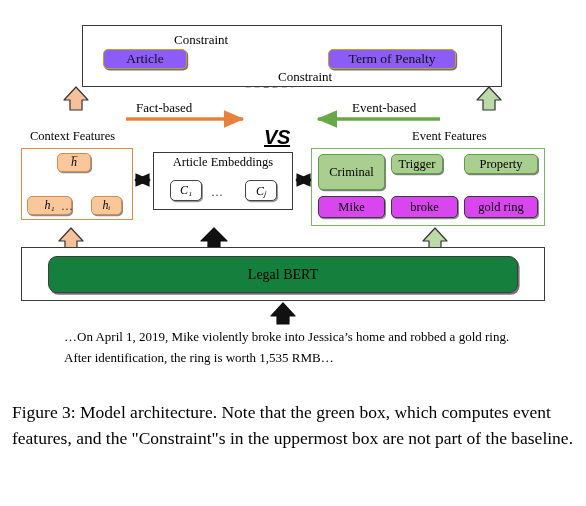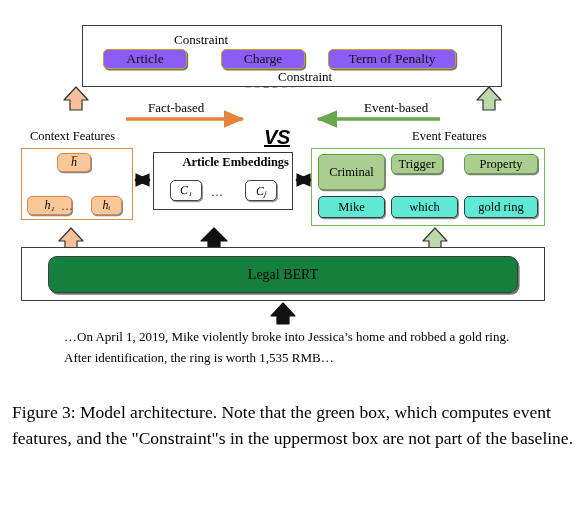--- a/index.html
+++ b/index.html
@@ -50,21 +50,21 @@
     font-size: 13px;
     background: #ffffff;
     padding: 0 2px;
     line-height: 1;
     white-space: nowrap;
   }
   #constraint-top-label { left: 172px; top: 33px; }
   #constraint-bot-label { left: 276px; top: 70px; background: transparent; }
 
   
-  .dir-label { font-size: 13px; line-height: 1; white-space: nowrap; margin-left: 12px; }
+  .dir-label { font-size: 13px; line-height: 1; white-space: nowrap; }
   #fact-label  { left: 136px; top: 101px; }
   #event-label { left: 352px; top: 101px; }
   #vs-label {
     left: 264px; top: 126px;
     font-size: 20px;
     font-weight: bold;
     font-style: italic;
     font-family: "Liberation Sans", sans-serif;
     letter-spacing: -0.3px;
     text-decoration: underline;
@@ -101,21 +101,21 @@
     font-style: italic;
     box-shadow: 1px 1.2px 0 rgba(0,0,0,0.45);
   }
   #h-bar { left: 57px; top: 153px; width: 34px; height: 19px; }
   #h-1   { left: 27px; top: 196px; width: 45px; height: 19px; }
   #h-i   { left: 91px; top: 196px; width: 31px; height: 19px; }
   #h-dots { left: 61px; top: 199px; font-size: 12px; letter-spacing: 1px; color: #333; }
 
   #article-title {
     left: 157px; top: 156px; width: 132px;
-    text-align: right; font-size: 12.5px; line-height: 1; font-weight: bold;
+    text-align: center; font-size: 12.5px; line-height: 1;
   }
   .cnode {
     border-radius: 5px;
     border: 1.1px solid #444;
     background: #ffffff;
     display: flex; align-items: center; justify-content: center;
     font-size: 12px; font-style: italic;
     box-shadow: 1px 1.2px 0 rgba(0,0,0,0.4);
   }
   #c-1 { left: 170px; top: 180px; width: 32px; height: 21px; }
@@ -126,21 +126,21 @@
     border-radius: 5px;
     border: 1.1px solid #5f9e49;
     background: #a9ce90;
     display: flex; align-items: center; justify-content: center;
     font-size: 12.5px; line-height: 1;
     box-shadow: 1px 1.2px 0 rgba(0,0,0,0.5);
   }
   .wnode {
     border-radius: 5px;
     border: 1.1px solid #3a3a3a;
-    background: #5eead4;
+    background: #d946ef;
     display: flex; align-items: center; justify-content: center;
     font-size: 12.5px; line-height: 1;
     box-shadow: 1px 1.2px 0 rgba(0,0,0,0.45);
   }
   #e-0 { left: 318px; top: 154px; width: 67px; height: 36px; }
   #e-1 { left: 391px; top: 154px; width: 52px; height: 20px; }
   #e-2 { left: 464px; top: 154px; width: 74px; height: 20px; }
   #w-0 { left: 318px; top: 196px; width: 67px; height: 22px; }
   #w-1 { left: 391px; top: 196px; width: 67px; height: 22px; }
   #w-2 { left: 464px; top: 196px; width: 74px; height: 22px; }
@@ -266,21 +266,20 @@
       <line x1="424" y1="195" x2="424" y2="176" stroke="#111" stroke-width="1.4" marker-end="url(#mk-black)"></line>
     </g>
     <g>
       <line x1="501" y1="195" x2="501" y2="176" stroke="#111" stroke-width="1.4" marker-end="url(#mk-black)"></line>
     </g>
   </svg>
 
   <div class="abs outer-box" id="top-box"></div>
 
   <div class="abs node" id="node-article">Article</div>
-  <div class="abs node" id="node-charge">Charge</div>
   <div class="abs node" id="node-term">Term of Penalty</div>
 
   <div class="abs arc-label" id="constraint-top-label">Constraint</div>
   <div class="abs arc-label" id="constraint-bot-label">Constraint</div>
 
   <div class="abs dir-label" id="fact-label">Fact-based</div>
   <div class="abs dir-label" id="event-label">Event-based</div>
   <div class="abs" id="vs-label">VS</div>
 
   <div class="abs feat-caption" id="context-caption">Context Features</div>
@@ -296,21 +295,21 @@
   <div class="abs" id="article-title">Article Embeddings</div>
   <div class="abs cnode" id="c-1">C₁</div>
   <div class="abs" id="c-dots">…</div>
   <div class="abs cnode" id="c-j">Cⱼ</div>
 
   <div class="abs" id="event-box"></div>
   <div class="abs enode" id="e-0">Criminal</div>
   <div class="abs enode" id="e-1">Trigger</div>
   <div class="abs enode" id="e-2">Property</div>
   <div class="abs wnode" id="w-0">Mike</div>
-  <div class="abs wnode" id="w-1">which</div>
+  <div class="abs wnode" id="w-1">broke</div>
   <div class="abs wnode" id="w-2">gold ring</div>
 
   <div class="abs outer-box" id="bert-outer"></div>
   <div class="abs" id="bert-inner">Legal BERT</div>
 
   <div class="abs" id="input-text">…On April 1, 2019, Mike violently broke into Jessica’s home and robbed a gold ring. After identification, the ring is worth 1,535 RMB…</div>
 
   <div class="abs" id="caption">Figure 3: Model architecture. Note that the green box, which computes event features, and the "Constraint"s in the uppermost box are not part of the baseline.</div>
 
 </div>

